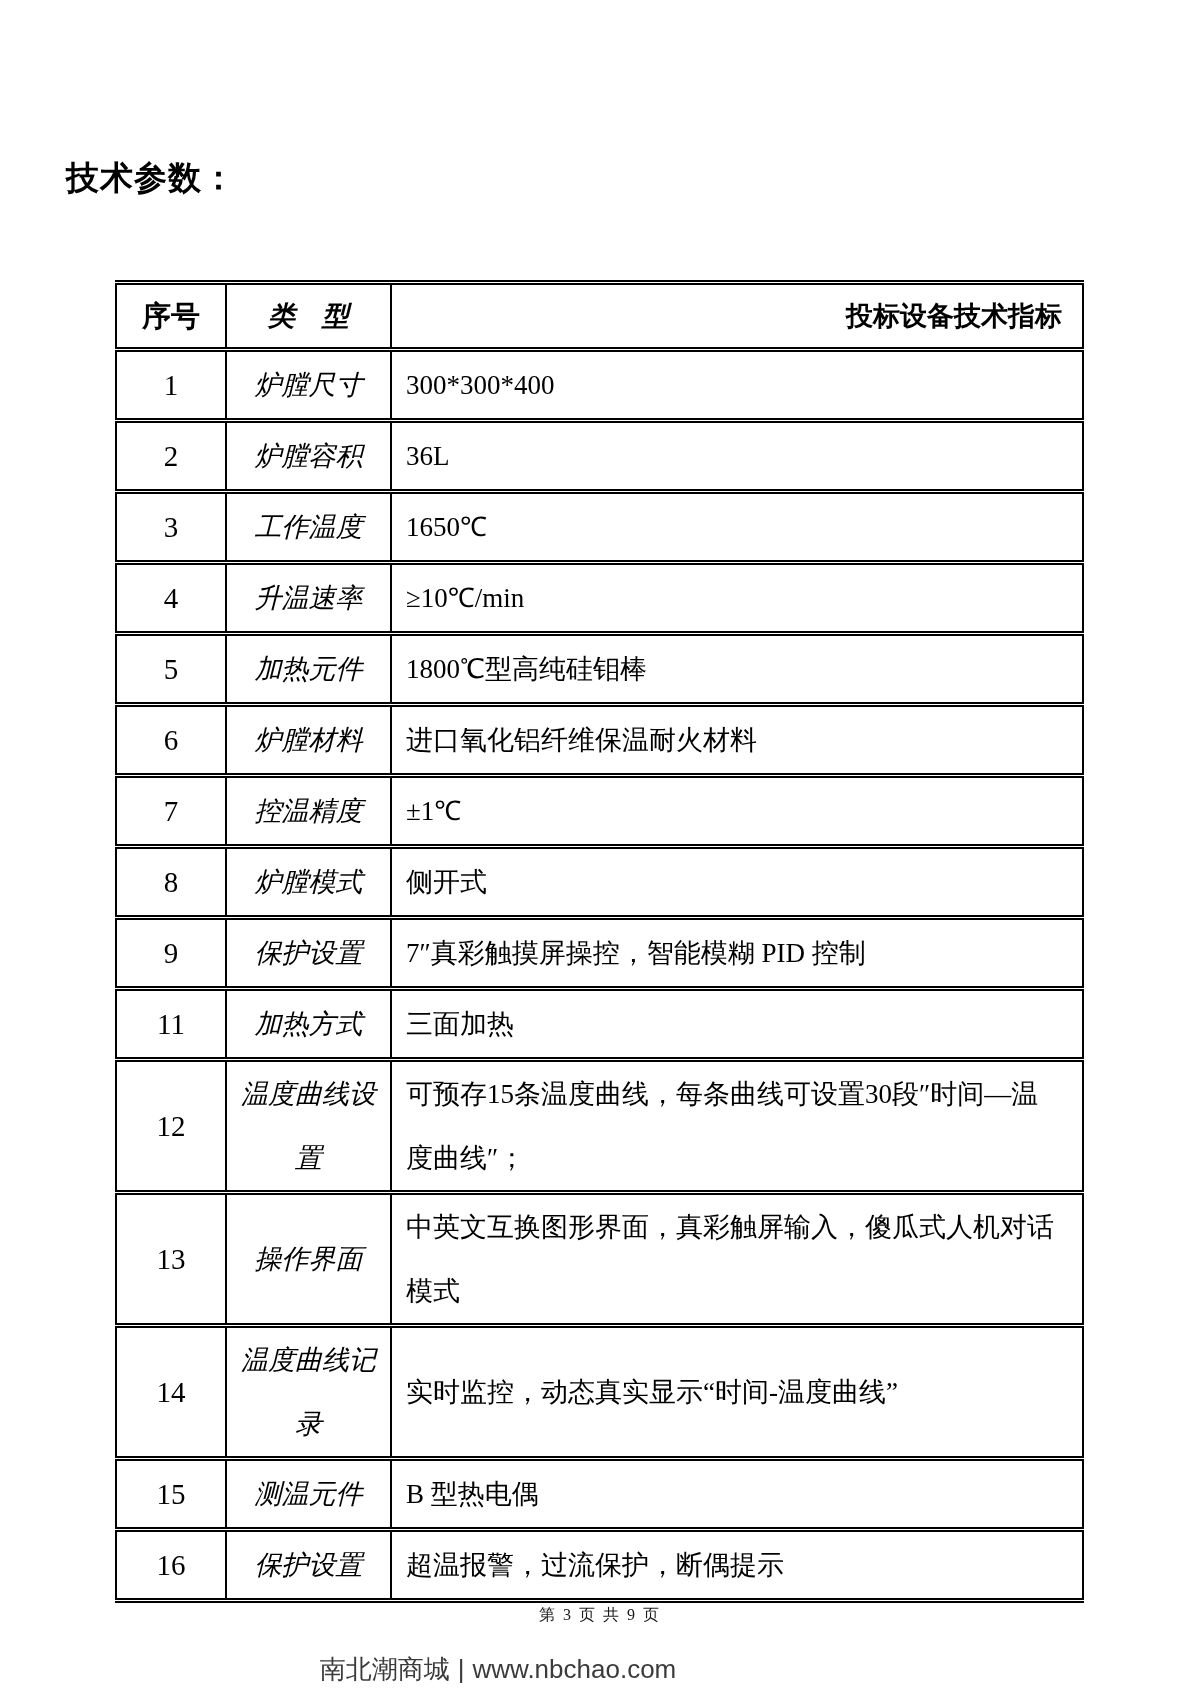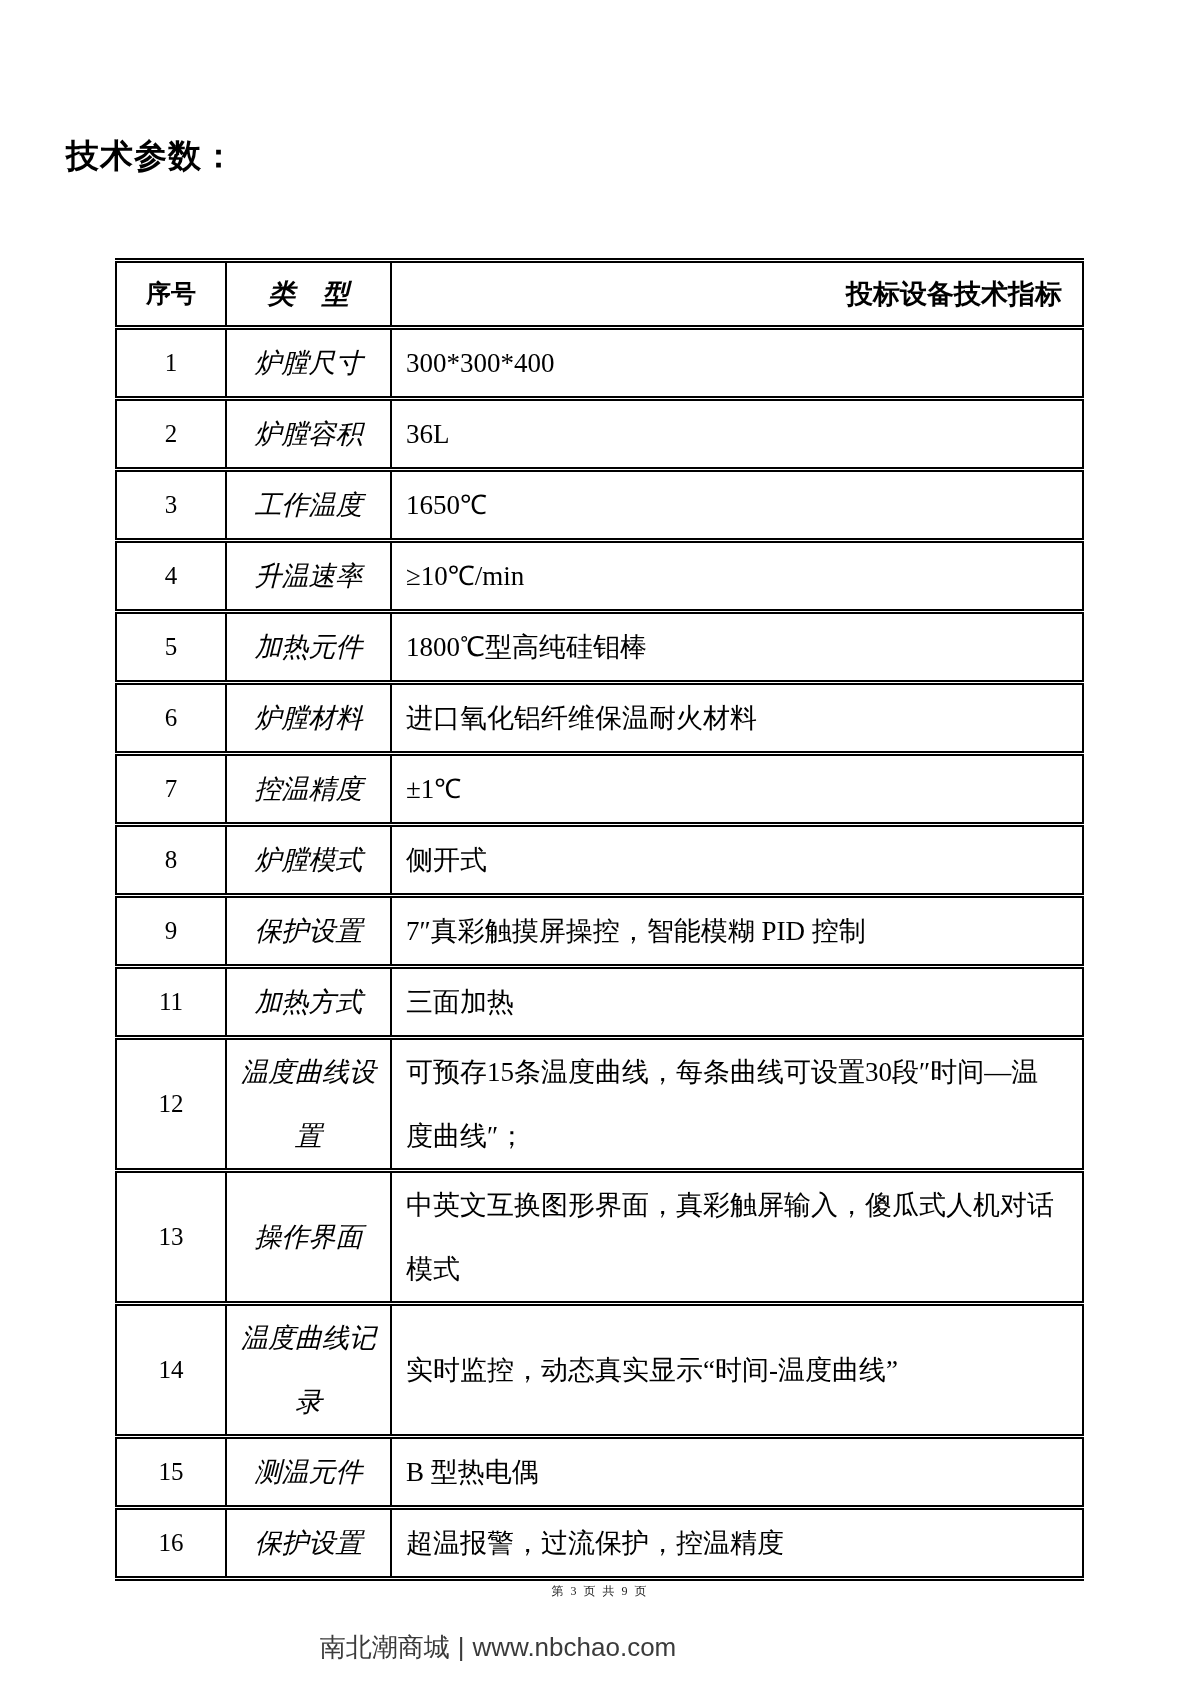--- a/index.html
+++ b/index.html
@@ -4,21 +4,21 @@
 <style>
   html,body{margin:0;padding:0;}
   body{
     width:1200px;height:1697px;
     background:#ffffff;
     font-family:"Liberation Serif", serif;
     color:#000;
     position:relative;
     overflow:hidden;
   }
-  .page{position:absolute;inset:0;}
+  .page{position:absolute;inset:0;margin-top:22px;}
   .title{
     position:absolute;left:66px;top:134px;
     font-size:33px;font-weight:bold;letter-spacing:1px;
   }
   .model-line{
     position:absolute;left:66px;top:192px;
     font-size:33px;font-weight:bold;letter-spacing:1px;
   }
   table.spec{
     position:absolute;left:115px;top:258px;
@@ -38,27 +38,27 @@
   thead th{
     height:60px;
     font-weight:bold;
     text-align:center;
     line-height:60px;
   }
   tbody td{
     height:60px;
     line-height:64px;
   }
-  .c1{width:110px;text-align:center;font-size:25px;}
+  .c1{width:110px;text-align:center;font-size:29px;}
   .c2{width:165px;text-align:center;padding:0 6px;font-style:italic;}
   .c3{width:692px;text-align:left;padding:0 20px 0 14px;}
   .page-indicator{
     position:absolute;left:0;top:1583px;width:1200px;
     text-align:center;
-    font-size:12px;
+    font-size:16px;
     letter-spacing:2px;
     color:#1a1a1a;
   }
   .watermark{
     position:absolute;left:0;top:1630px;width:996px;
     text-align:center;
     font-family:"Liberation Sans", sans-serif;
     font-size:26px;
     color:#3b3b3b;
   }
@@ -152,21 +152,21 @@
           <td class="c3">实时监控，动态真实显示“时间-温度曲线”</td>
         </tr>
         <tr>
           <td class="c1">15</td>
           <td class="c2">测温元件</td>
           <td class="c3">B 型热电偶</td>
         </tr>
         <tr>
           <td class="c1">16</td>
           <td class="c2">保护设置</td>
-          <td class="c3">超温报警，过流保护，控温精度</td>
+          <td class="c3">超温报警，过流保护，断偶提示</td>
         </tr>
       </tbody>
   </table>
 
   <div class="page-indicator">第 3 页 共 9 页</div>
 
   <div class="watermark">
     <span>南北潮商城</span><span class="sep">|</span><span>www.nbchao.com</span>
   </div>
 

